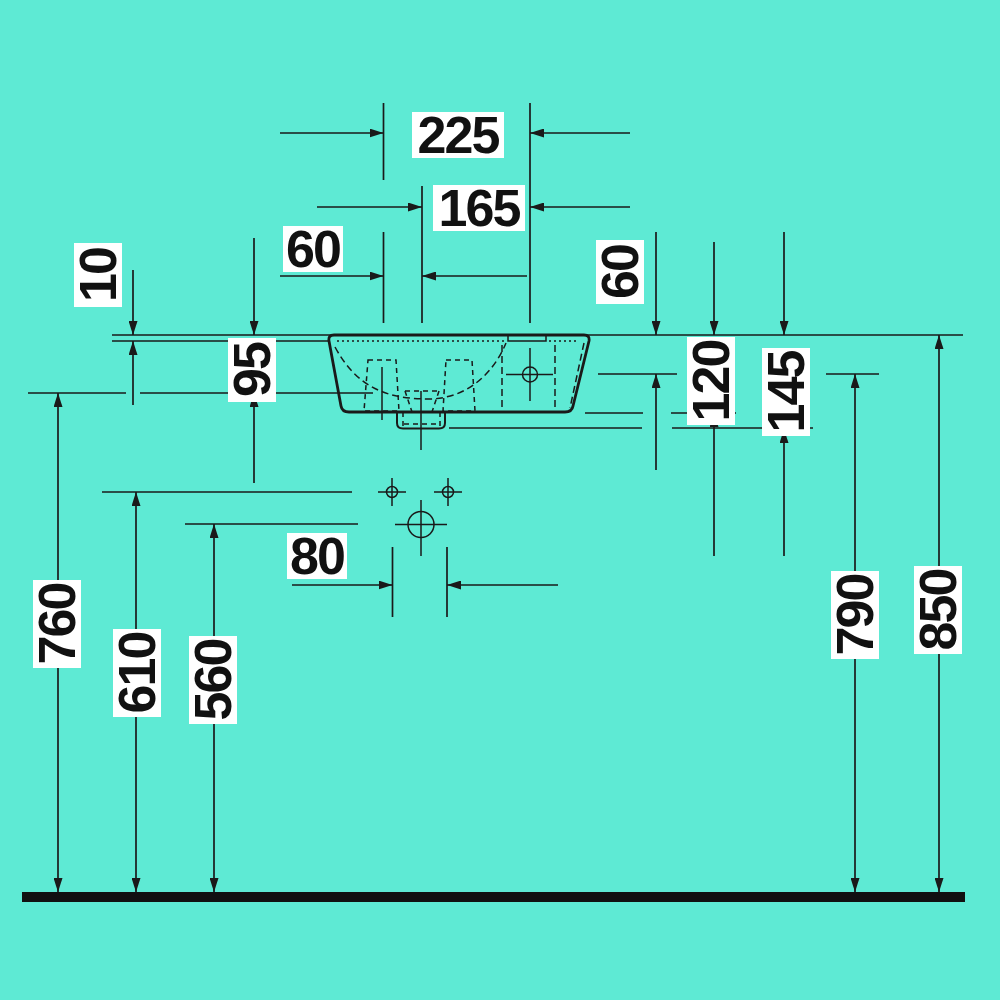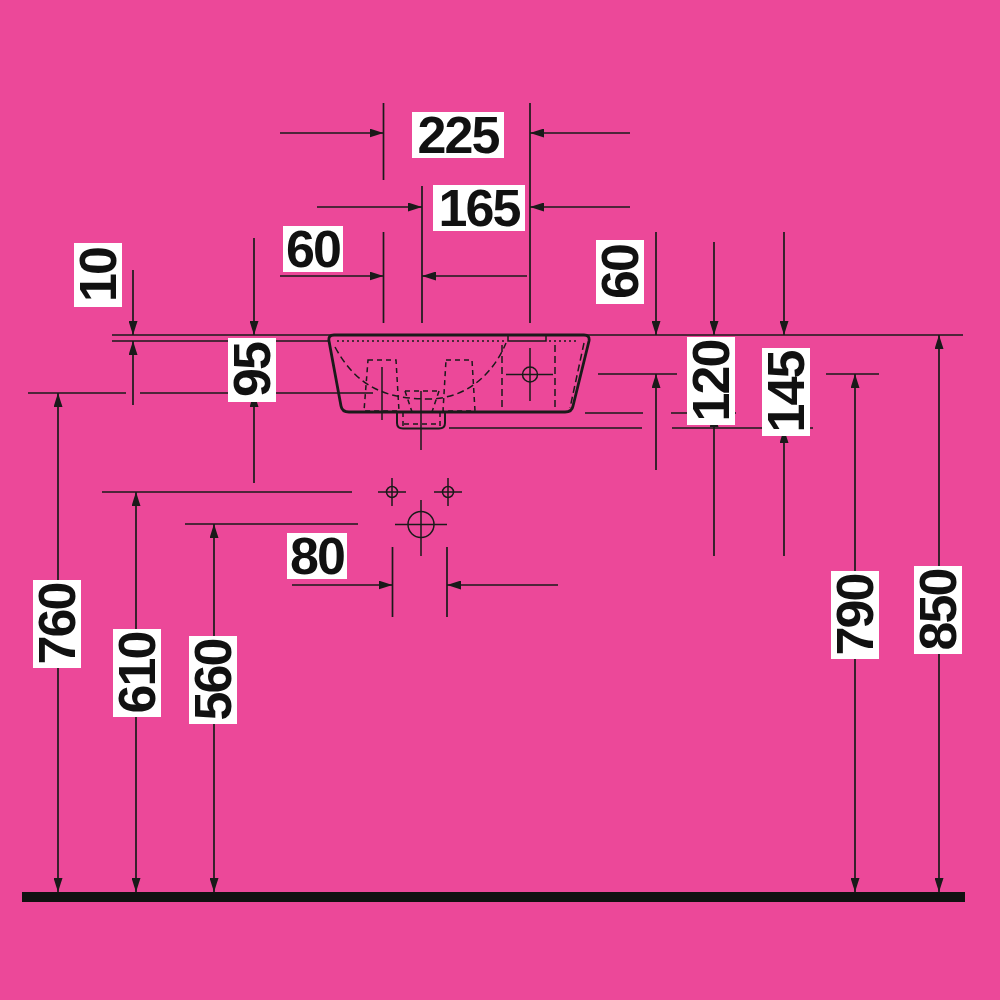--- a/index.html
+++ b/index.html
@@ -1,16 +1,16 @@
 <!DOCTYPE html>
 <html><head>
 <meta charset="utf-8">
 <style>
   html,body{margin:0;padding:0;background:#ffffff;}
-  #canvas{position:relative;width:1000px;height:1000px;background:#ec4899;overflow:hidden;}
+  #canvas{position:relative;width:1000px;height:1000px;background:#5eead4;overflow:hidden;}
   svg{position:absolute;left:0;top:0;}
   .ln{stroke:#1a1a1a;stroke-width:1.7;fill:none;stroke-linecap:butt;}
   .thin{stroke:#1a1a1a;stroke-width:1.5;fill:none;}
   .thk{stroke:#1a1a1a;stroke-width:2.8;fill:none;stroke-linejoin:round;}
   .med{stroke:#1a1a1a;stroke-width:2;fill:none;}
   .dsh{stroke-dasharray:7 4;}
   .dsh2{stroke-dasharray:5 4;}
   .dot{stroke-dasharray:2 3;}
   .backplate{fill:#ffffff;}
   .lbl{font-family:"Liberation Sans","DejaVu Sans",sans-serif;font-weight:bold;

